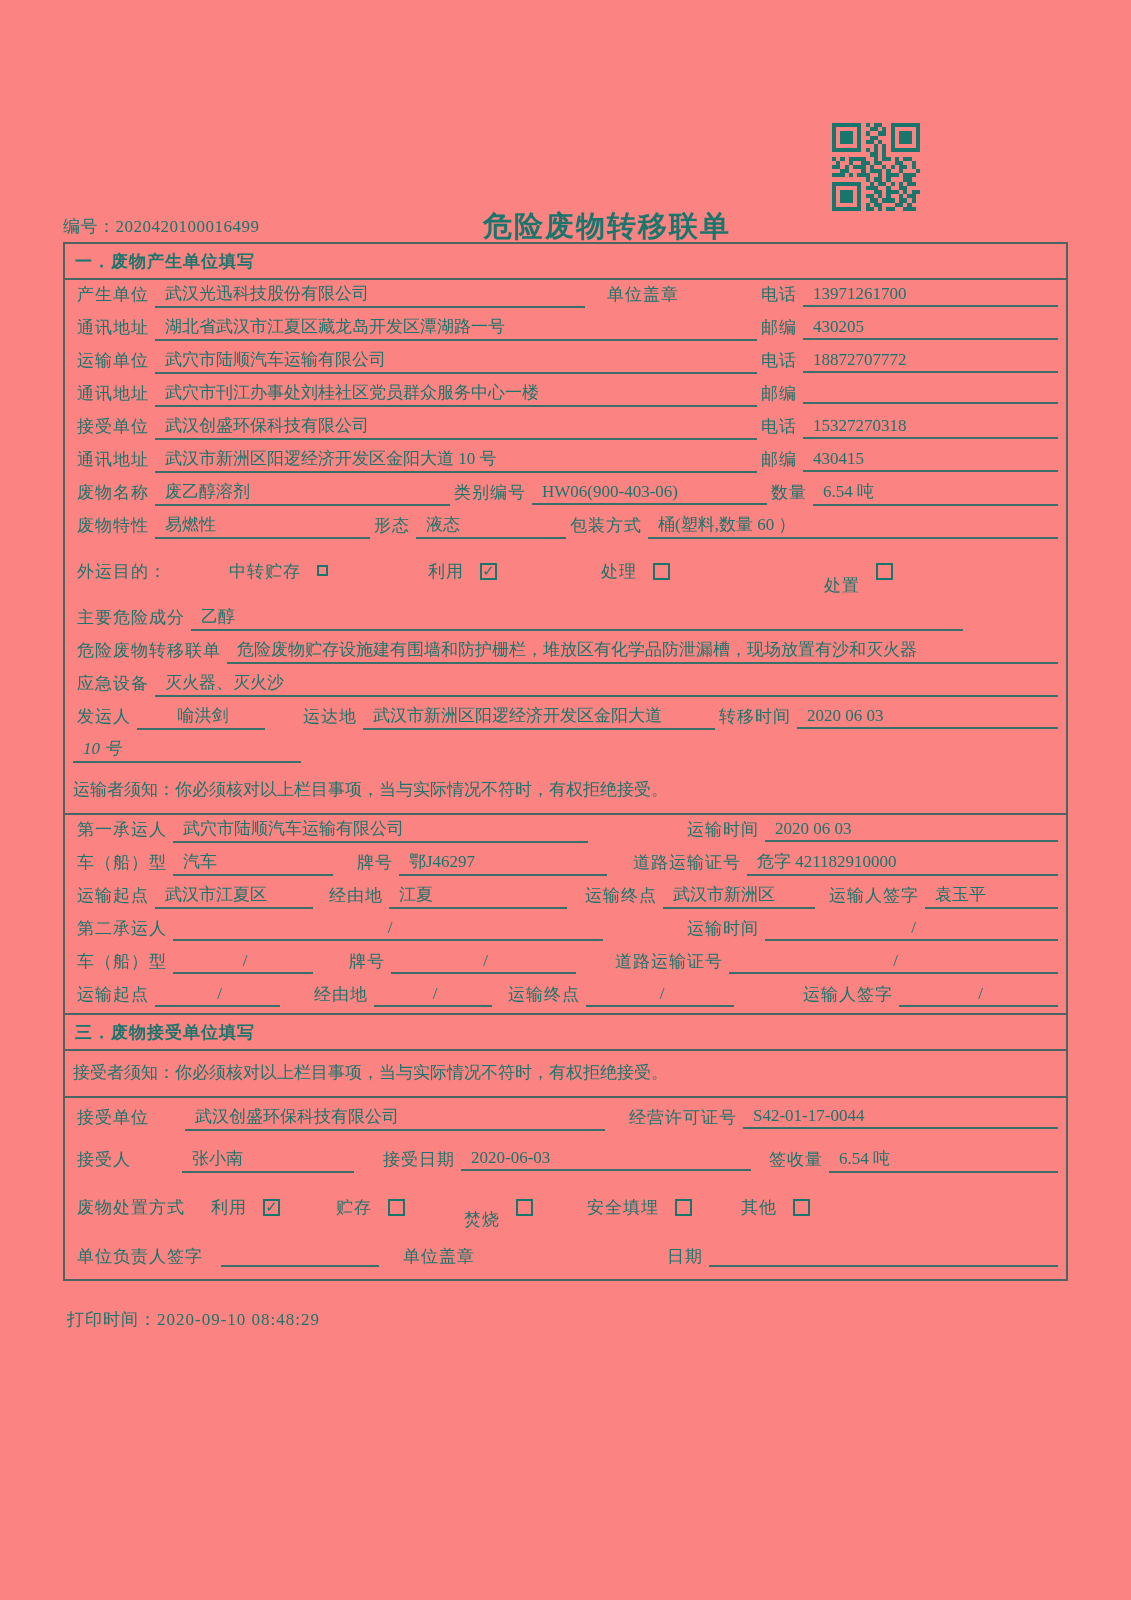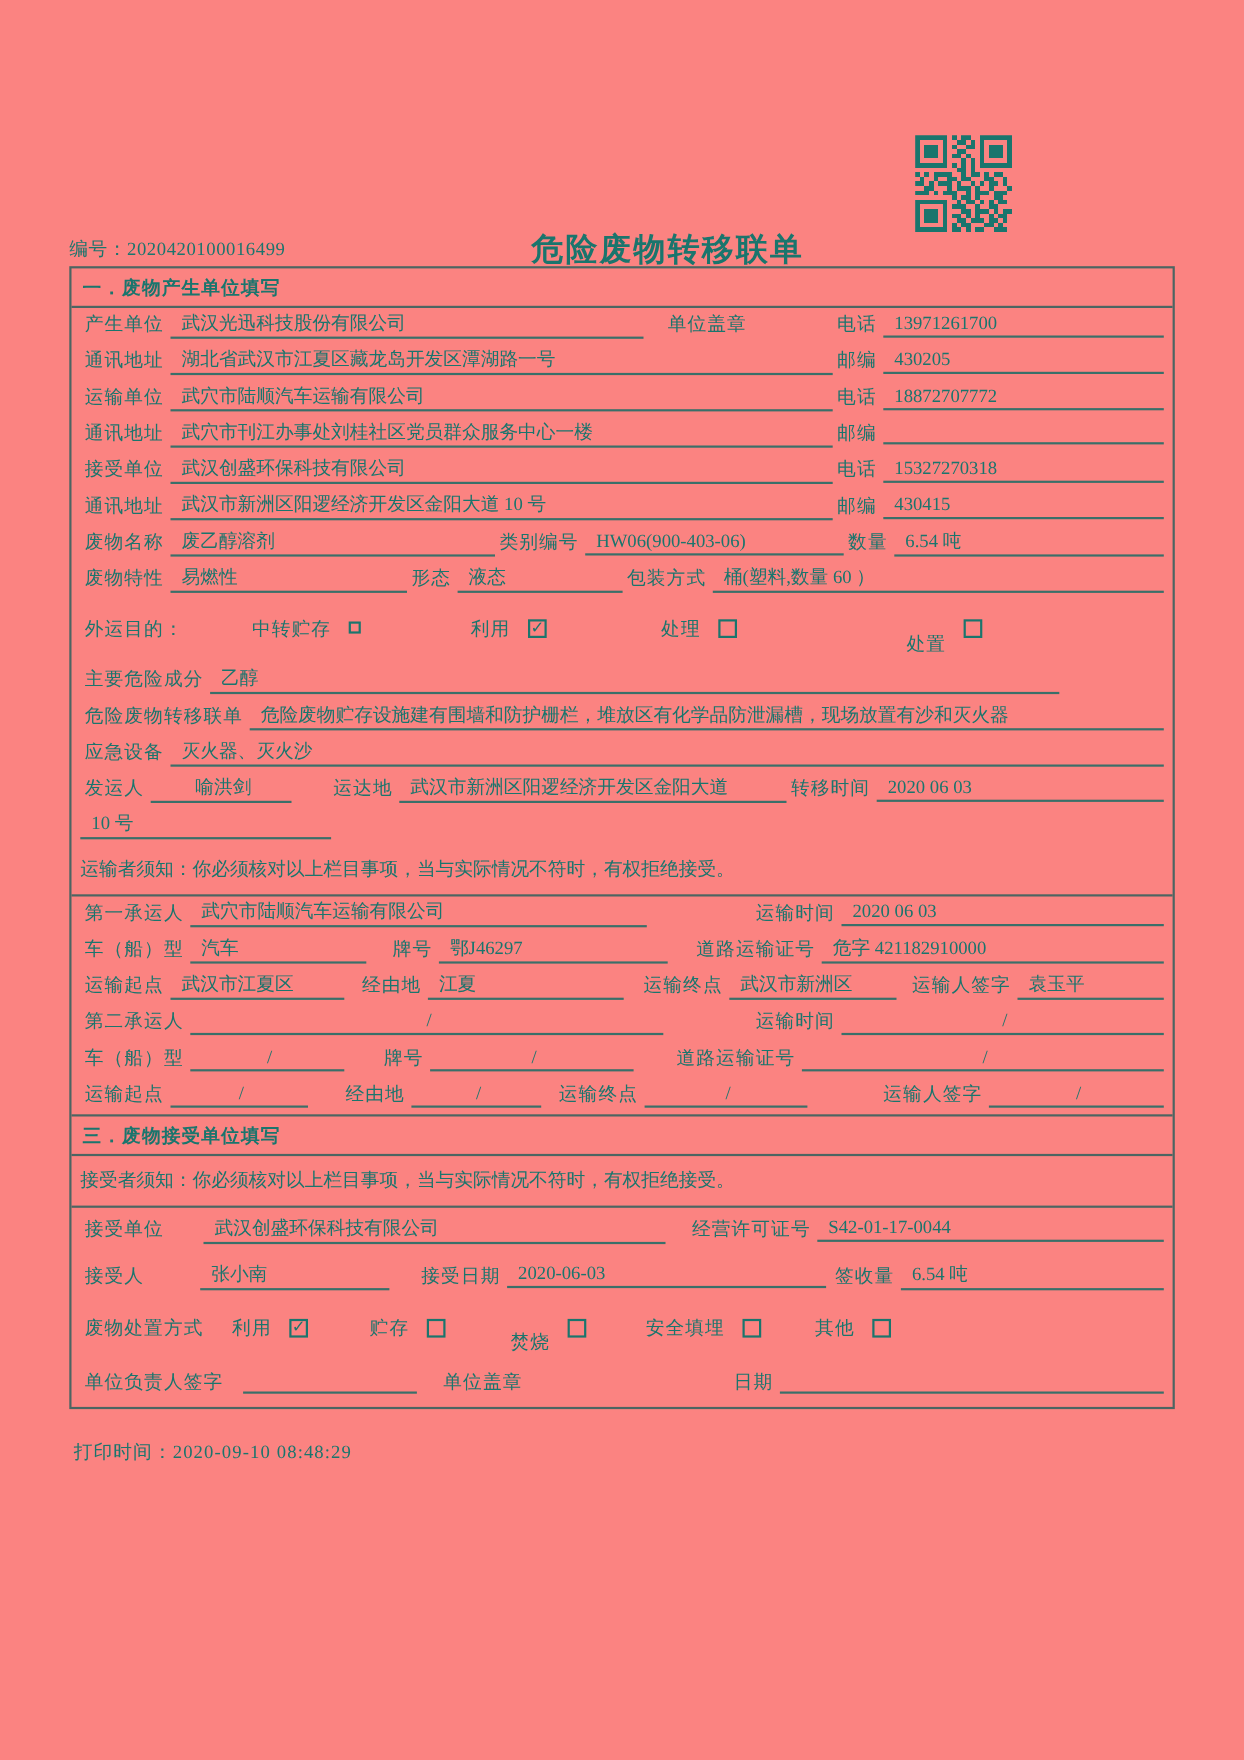--- a/index.html
+++ b/index.html
@@ -408,21 +408,21 @@
 
   <div class="r">
     <span class="lbl">发运人</span>
     <span class="val ctr" style="width:128px;">喻洪剑</span>
     <span class="lbl" style="margin-left:34px;">运达地</span>
     <span class="val" style="width:352px;">武汉市新洲区阳逻经济开发区金阳大道</span>
     <span class="lbl">转移时间</span>
     <span class="val grow">2020 06 03</span>
   </div>
 
-  <div class="r" style="">
+  <div class="r" style="font-style:italic;">
     <span class="val" style="width:228px;">10 号</span>
   </div>
 
 
   <div class="r-notice">
     <span>运输者须知：你必须核对以上栏目事项，当与实际情况不符时，有权拒绝接受。</span>
   </div>
 
   <div class="r">
     <span class="lbl">第一承运人</span>
@@ -489,21 +489,21 @@
     <span class="val" style="width:420px;margin-left:30px;">武汉创盛环保科技有限公司</span>
     <span class="lbl" style="margin-left:20px;">经营许可证号</span>
     <span class="val grow">S42-01-17-0044</span>
   </div>
 
   <div class="r r3">
     <span class="lbl">接受人</span>
     <span class="val" style="width:172px;margin-left:45px;">张小南</span>
     <span class="lbl" style="margin-left:25px;">接受日期</span>
     <span class="val" style="width:290px;">2020-06-03</span>
-    <span class="lbl" style="margin-left:4px;">签收量</span>
+    <span class="lbl" style="margin-left:14px;">签收量</span>
     <span class="val grow">6.54 吨</span>
   </div>
 
   <div class="r r3">
     <span class="lbl">废物处置方式</span>
     <span class="lbl" style="margin-left:16px;">利用</span>
     <span class="cb">✓</span>
     <span class="lbl" style="margin-left:52px;">贮存</span>
     <span class="cb"></span>
     <span class="lbl" style="margin-left:55px;margin-top:24px;">焚烧</span>

